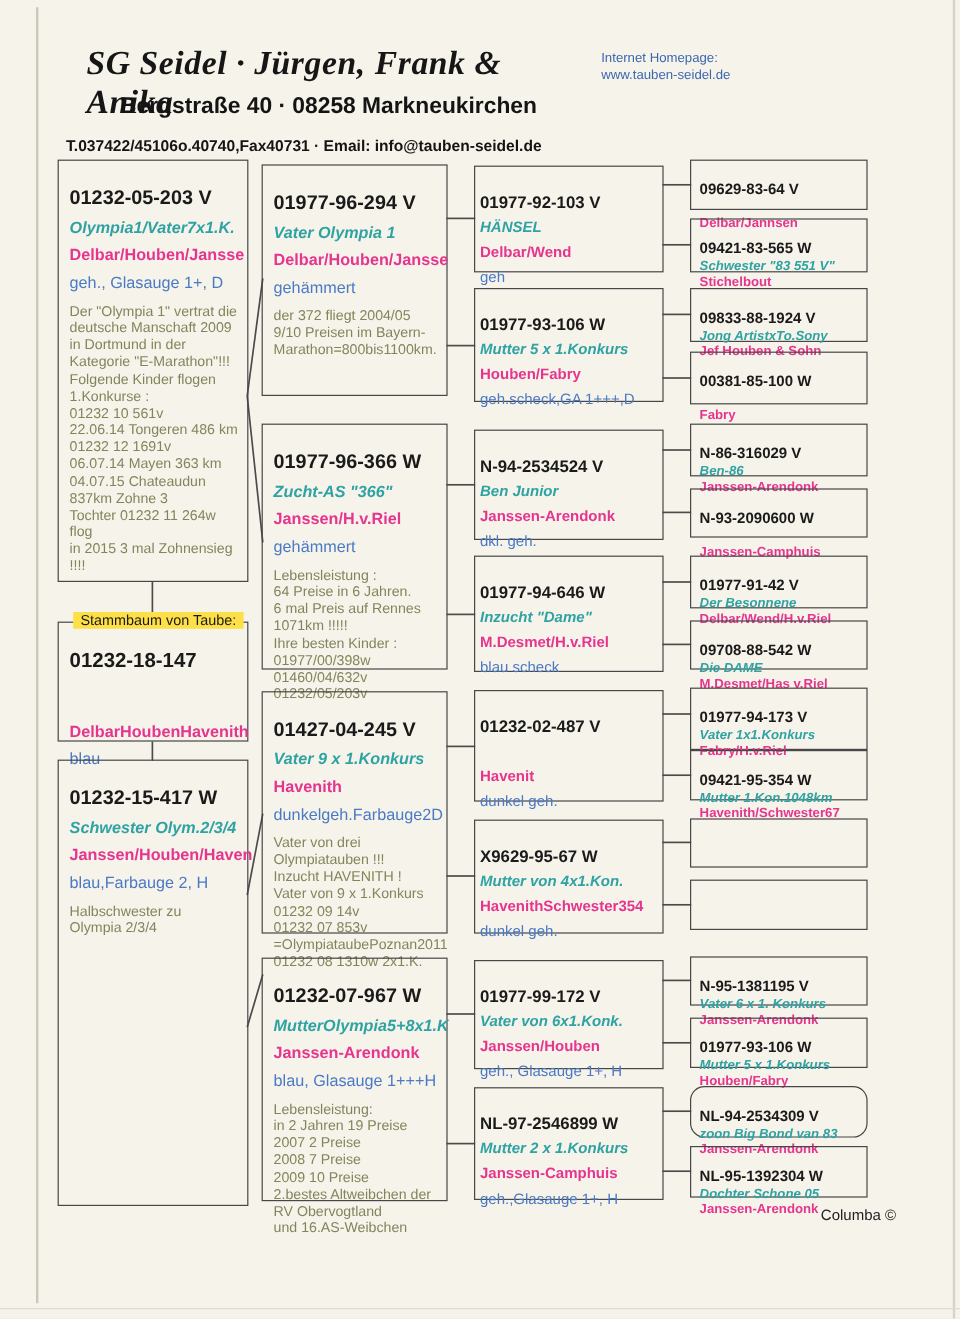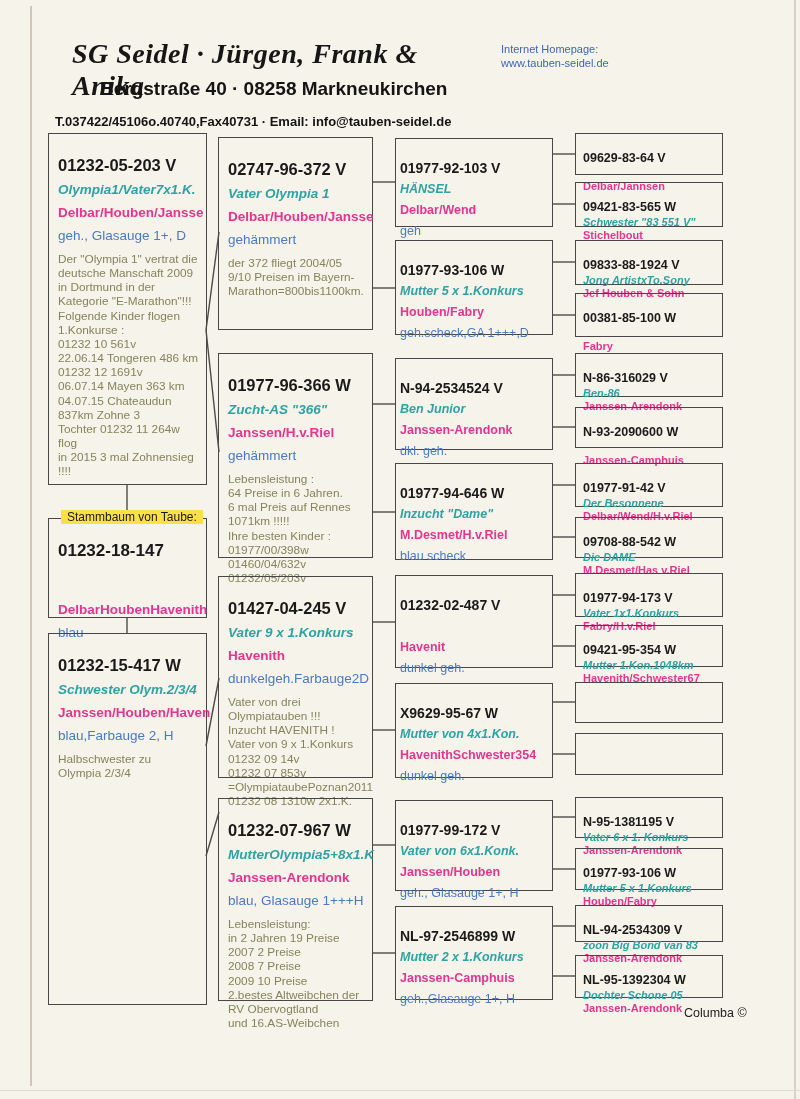--- a/index.html
+++ b/index.html
@@ -143,21 +143,21 @@
   <div class="pbox c1" style="left:48px;top:633px;width:159px;height:372px;">
     <div class="ring">01232-15-417 W</div>
     <div class="name">Schwester Olym.2/3/4</div>
     <div class="strain">Janssen/Houben/Haven</div>
     <div class="colorline">blau,Farbauge 2, H</div>
     <div class="notes">Halbschwester zu
 Olympia 2/3/4</div>
   </div>
 
   <div class="pbox c2" style="left:218px;top:137px;width:155px;height:193px;">
-    <div class="ring">02747-96-372 V</div>
+    <div class="ring">01977-96-294 V</div>
     <div class="name">Vater Olympia 1</div>
     <div class="strain">Delbar/Houben/Jansse</div>
     <div class="colorline">gehämmert</div>
     <div class="notes">der 372 fliegt 2004/05
 9/10 Preisen im Bayern-
 Marathon=800bis1100km.</div>
   </div>
 
   <div class="pbox c2" style="left:218px;top:353px;width:155px;height:205px;">
     <div class="ring">01977-96-366 W</div>
@@ -293,21 +293,21 @@
   <div class="pbox c4" style="left:575px;top:463px;width:148px;height:44px;">
     <div class="ring">01977-91-42 V</div>
     <div class="name">Der Besonnene</div>
     <div class="strain">Delbar/Wend/H.v.Riel</div>
   </div>
   <div class="pbox c4" style="left:575px;top:517px;width:148px;height:41px;">
     <div class="ring">09708-88-542 W</div>
     <div class="name">Die DAME</div>
     <div class="strain">M.Desmet/Has v.Riel</div>
   </div>
-  <div class="pbox c4" style="left:575px;top:573px;width:148px;height:44px;">
+  <div class="pbox c4" style="left:575px;top:573px;width:148px;height:52px;">
     <div class="ring">01977-94-173 V</div>
     <div class="name">Vater 1x1.Konkurs</div>
     <div class="strain">Fabry/H.v.Riel</div>
   </div>
   <div class="pbox c4" style="left:575px;top:625px;width:148px;height:42px;">
     <div class="ring">09421-95-354 W</div>
     <div class="name">Mutter 1.Kon.1048km</div>
     <div class="strain">Havenith/Schwester67</div>
   </div>
   <div class="pbox c4" style="left:575px;top:682px;width:148px;height:41px;">
@@ -323,21 +323,21 @@
   <div class="pbox c4" style="left:575px;top:797px;width:148px;height:41px;">
     <div class="ring">N-95-1381195 V</div>
     <div class="name">Vater 6 x 1. Konkurs</div>
     <div class="strain">Janssen-Arendonk</div>
   </div>
   <div class="pbox c4" style="left:575px;top:848px;width:148px;height:42px;">
     <div class="ring">01977-93-106 W</div>
     <div class="name">Mutter 5 x 1.Konkurs</div>
     <div class="strain">Houben/Fabry</div>
   </div>
-  <div class="pbox c4" style="left:575px;top:905px;width:148px;height:37px;">
+  <div class="pbox c4" style="left:575px;top:905px;width:148px;height:43px;border-radius:12px;">
     <div class="ring">NL-94-2534309 V</div>
     <div class="name">zoon Big Bond van 83</div>
     <div class="strain">Janssen-Arendonk</div>
   </div>
   <div class="pbox c4" style="left:575px;top:955px;width:148px;height:43px;">
     <div class="ring">NL-95-1392304 W</div>
     <div class="name">Dochter Schone 05</div>
     <div class="strain">Janssen-Arendonk</div>
   </div>
 

